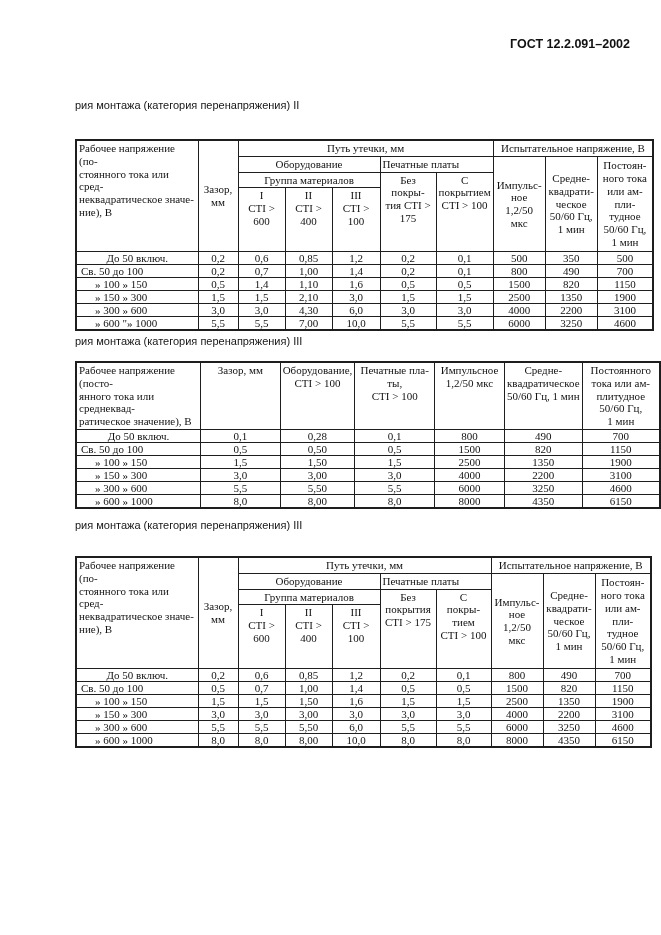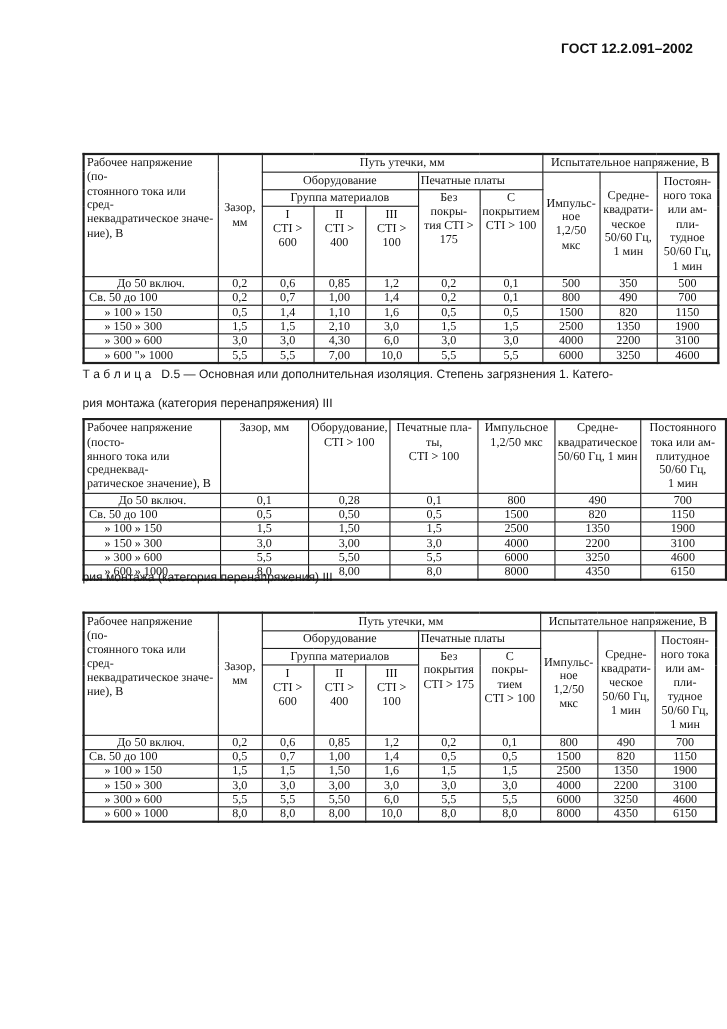--- a/index.html
+++ b/index.html
@@ -30,21 +30,21 @@
   table.std {
     position: absolute; left: 75px;
     border-collapse: collapse; table-layout: fixed;
     background: #fff;
     font-family: "Liberation Serif", serif;
     font-size: 11px; color: #131313;
   }
   table.std, table.std th, table.std td { border: 1px solid #1e1e1e; }
   table.std { border-width: 2px; }
   #tbl-d4 { top: 139px; }
-  #tbl-d5 { top: 380px; }
+  #tbl-d5 { top: 361px; }
   #tbl-d6 { top: 556px; }
 
   table.std th {
     font-weight: normal;
     white-space: pre-line;
     padding: 1px 2px;
     text-align: center;
     vertical-align: middle;
     line-height: 1.16;
   }
@@ -69,20 +69,21 @@
   }
 </style>
 </head>
 <body>
 
 <div class="page">
 
   <div class="gost-header">ГОСТ 12.2.091–2002</div>
 
   <div class="tbl-title title-d4">
+    <div>рия монтажа (категория перенапряжения) II</div>
   </div>
 
   <table class="std" id="tbl-d4">
     <colgroup>
       <col style="width:122px">
         <col style="width:40px">
         <col style="width:47px">
         <col style="width:47px">
         <col style="width:48px">
       <col style="width:56px">
@@ -210,21 +211,20 @@
           <td class="num">5,5</td>
           <td class="num">5,5</td>
           <td class="num">6000</td>
           <td class="num">3250</td>
           <td class="num">4600</td>
         </tr>
       </tbody>
   </table>
 
   <div class="tbl-title title-d5">
-    <div>Т а б л и ц а   D.5 — Основная или дополнительная изоляция. Степень загрязнения 1. Катего-</div>
     <div>рия монтажа (категория перенапряжения) III</div>
   </div>
 
   <table class="std" id="tbl-d5">
     <colgroup>
       <col style="width:125px">
         <col style="width:80px">
         <col style="width:72px">
         <col style="width:80px">
       <col style="width:70px">

